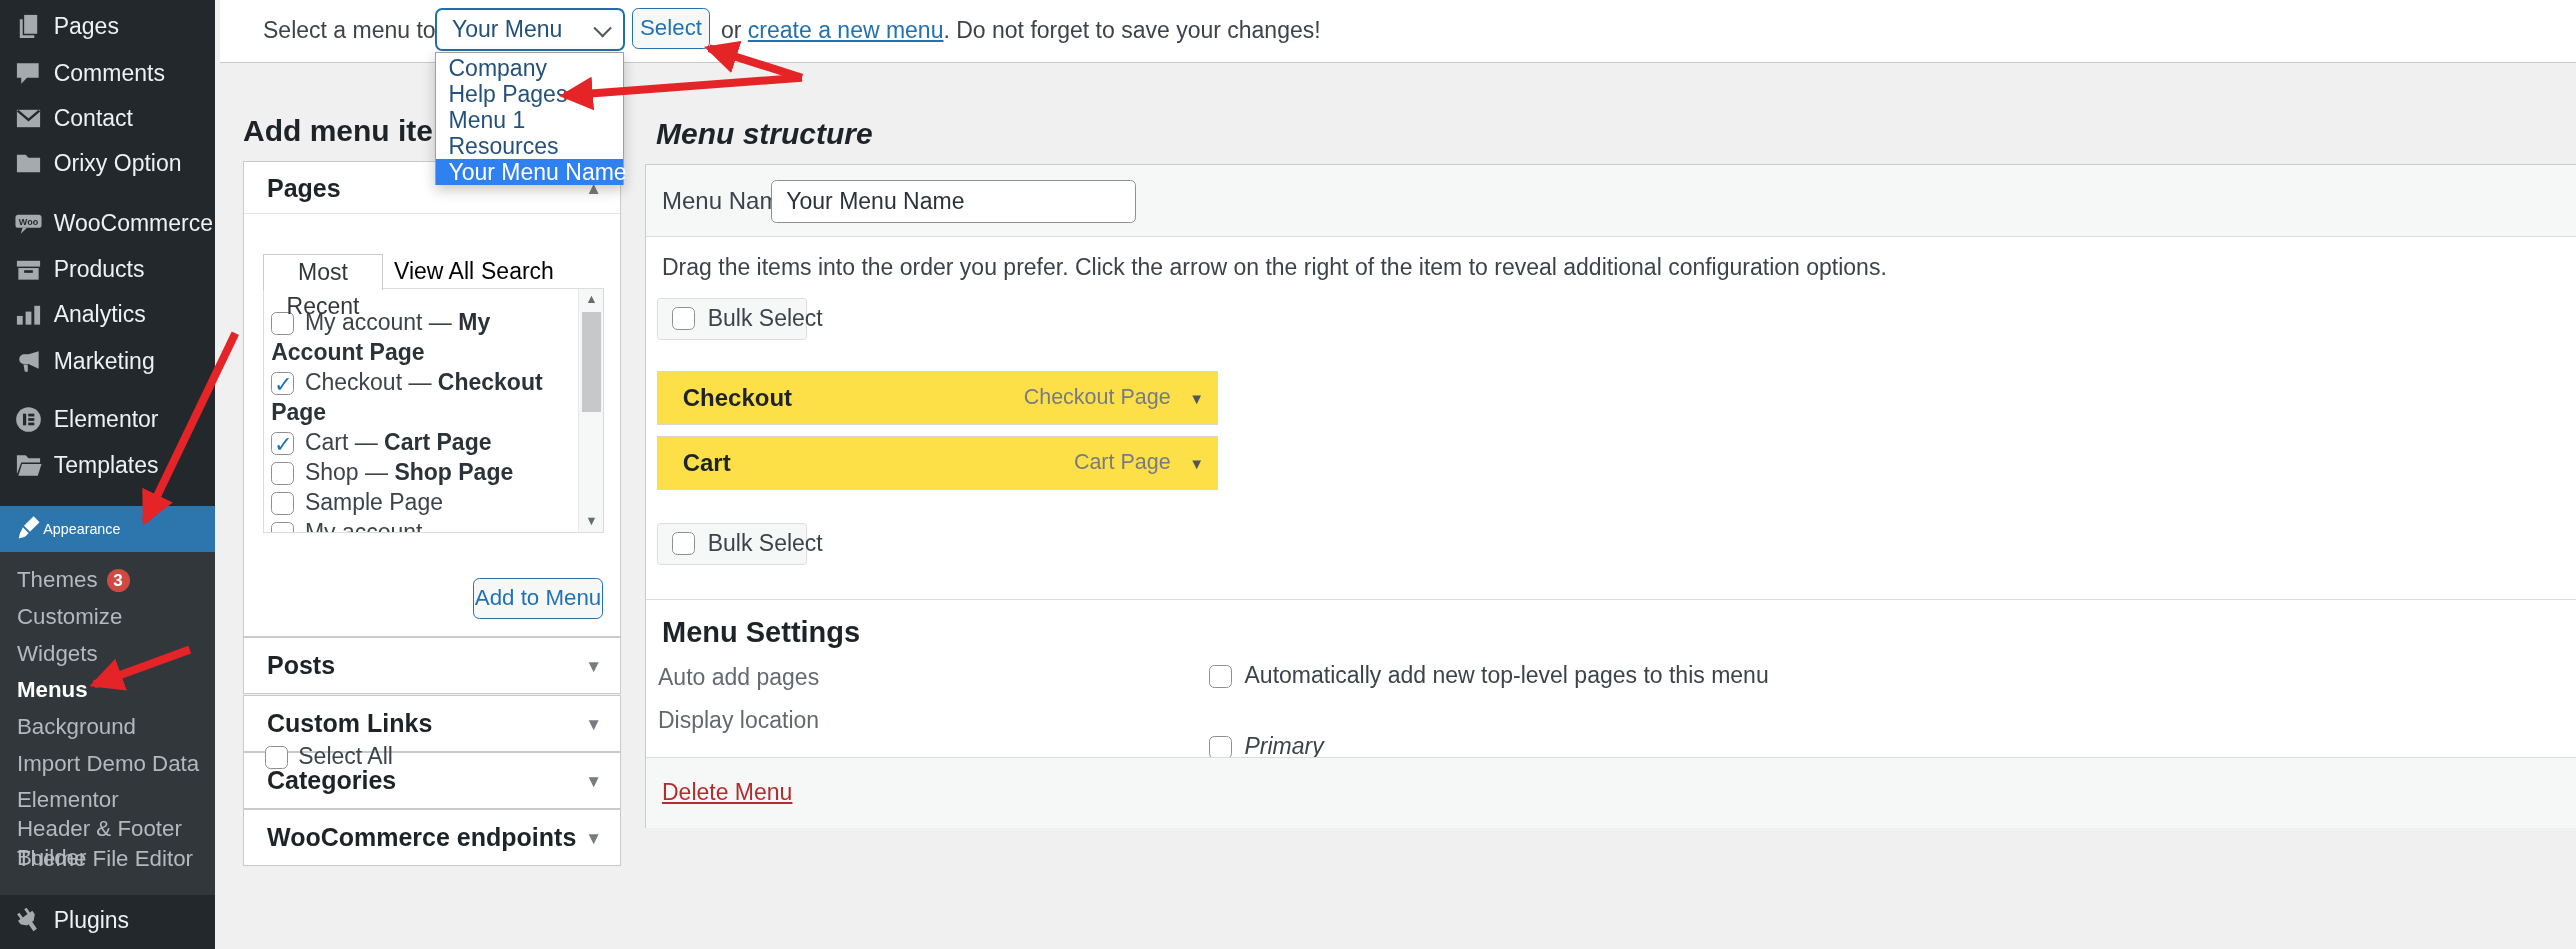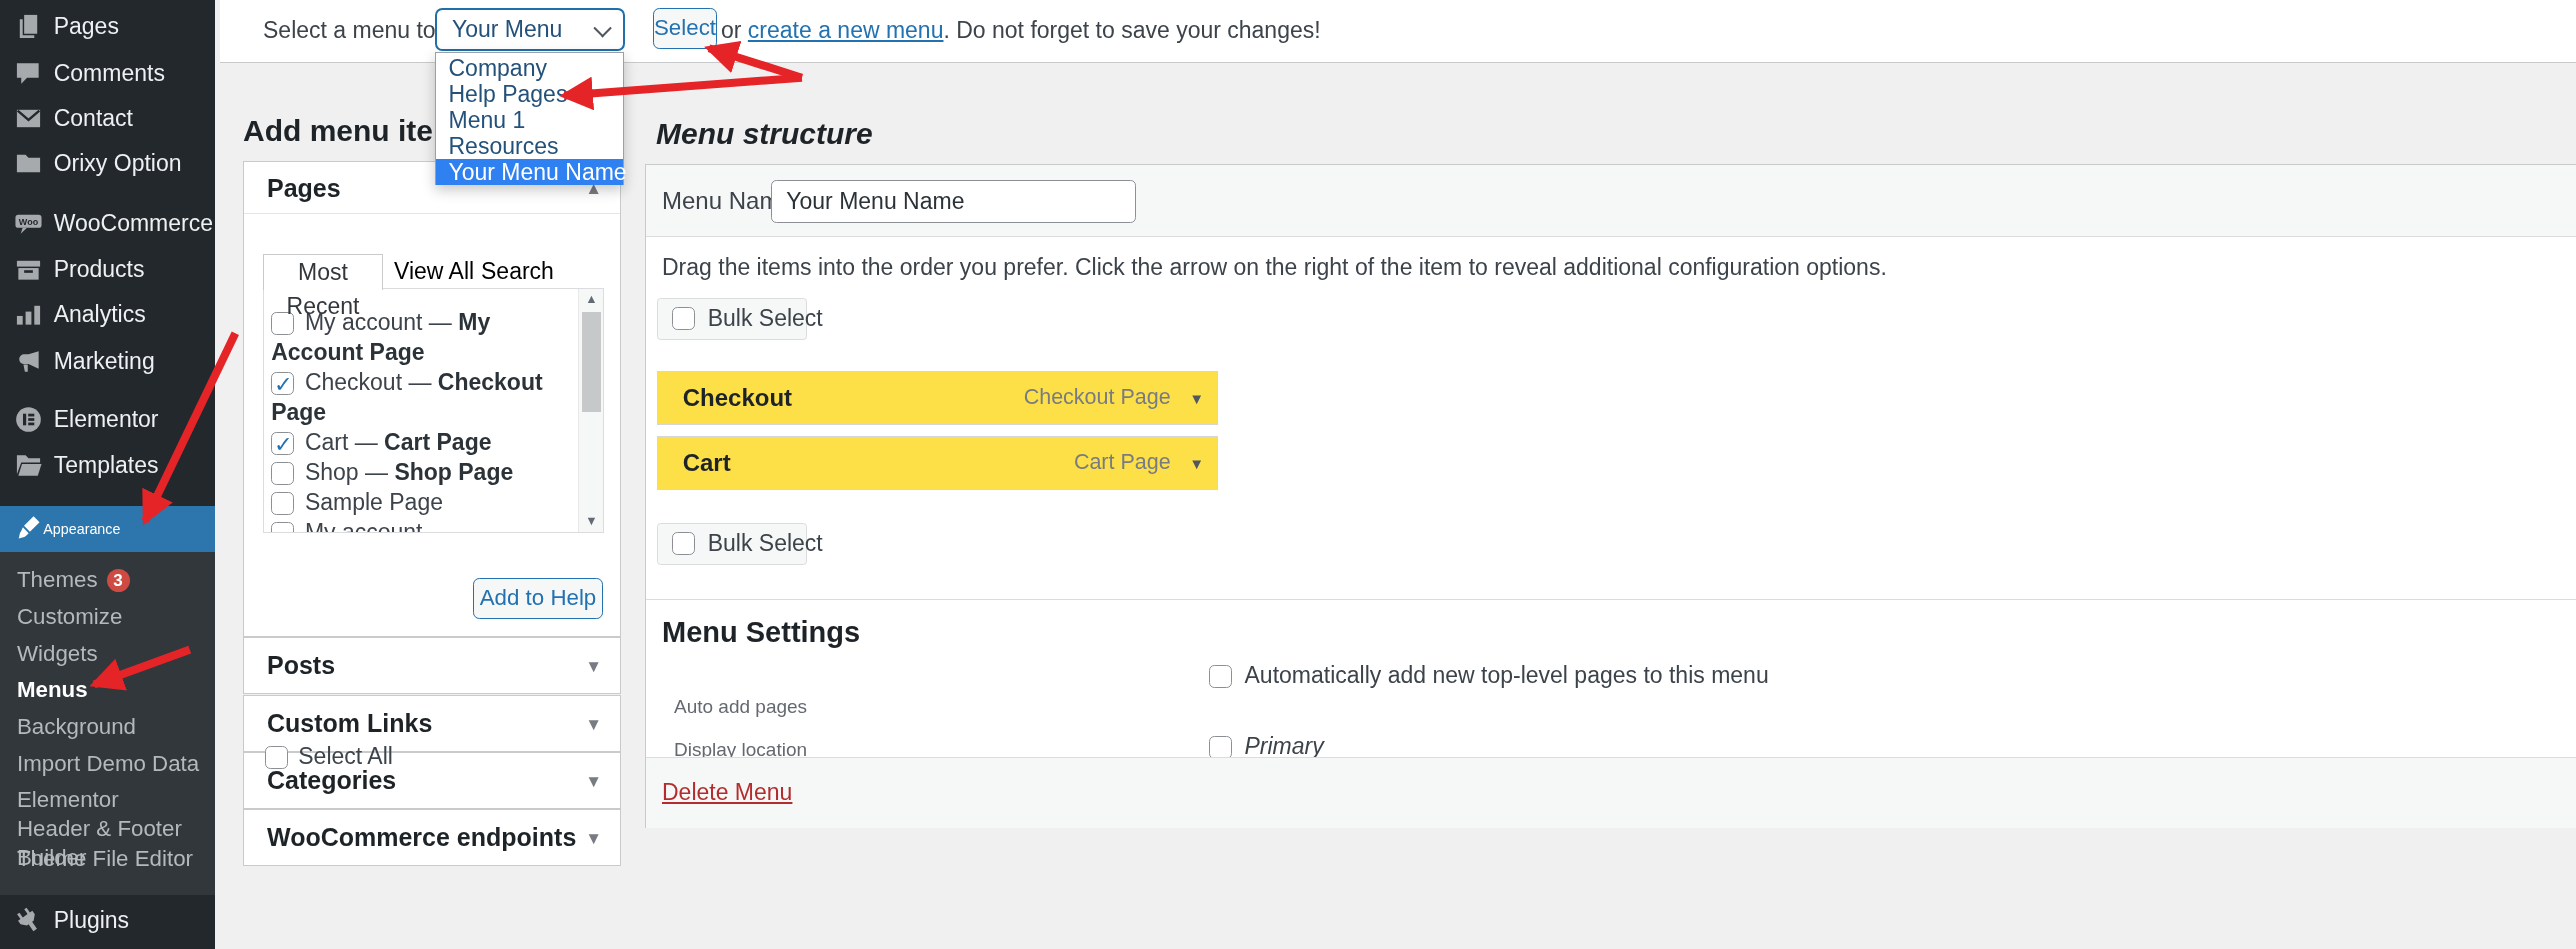--- a/index.html
+++ b/index.html
@@ -19,21 +19,21 @@
   .sub-item { position:absolute; left:0; width:215px; padding-left:17px; font-size:22.3px; color:#b4b9be; cursor:pointer; line-height:29px; }
   .sub-item.current { color:#ffffff; font-weight:bold; }
   .badge { display:inline-block; min-width:23px; height:23px; margin-left:9px; background:#d04a44; border-radius:11.6px; color:#fff; font-size:17px; font-weight:bold; text-align:center; line-height:23px; vertical-align:1.8px; }
 
   
   #topbar { position:absolute; left:220px; top:0; right:0; height:63px; background:#ffffff; border-bottom:1.8px solid #c8c9cb; z-index:4; }
   #topbar-label { position:absolute; left:43px; top:0; height:61px; line-height:61px; font-size:23px; color:#3c434a; }
   #menu-select { position:absolute; left:215px; top:8px; width:190px; height:43px; background:#fff; border:2.7px solid #1f6fa8; border-radius:7.2px; cursor:pointer; }
   #menu-select .sel-text { position:absolute; left:15px; top:0; height:38px; line-height:38px; font-size:23px; color:#24517a; }
   #menu-select .chev { position:absolute; right:14.3px; top:11.6px; width:12.5px; height:12.5px; border-left:2.7px solid #50575e; border-bottom:2.7px solid #50575e; transform:rotate(-45deg); }
-  #select-btn { position:absolute; left:433px; top:8px; width:64px; height:41px; background:#f6f7f7; border:1.8px solid #2271b1; border-radius:6.3px; color:#2271b1; font-size:22.3px; text-align:center; line-height:38px; cursor:pointer; }
+  #select-btn { position:absolute; left:412px; top:8px; width:78px; height:41px; background:#f6f7f7; border:1.8px solid #2271b1; border-radius:6.3px; color:#2271b1; font-size:22.3px; text-align:center; line-height:38px; cursor:pointer; }
   #topbar-after { position:absolute; left:501px; top:0; height:61px; line-height:61px; font-size:23px; color:#3c434a; white-space:nowrap; }
   #topbar-after a { color:#2271b1; text-decoration:underline; cursor:pointer; }
 
   
   #dropdown { position:absolute; left:435px; top:52px; width:189px; height:133px; background:#ffffff; border:0.9px solid #9aa0a5; box-shadow:0 4.5px 12.5px rgba(0,0,0,.22); z-index:30; padding-top:1.8px; }
   .dd-opt { height:26px; line-height:26px; padding-left:12.5px; font-size:23px; color:#24517a; cursor:pointer; white-space:nowrap; }
   .dd-opt.selected { background:#2f80f0; color:#ffffff; }
 
   
   .col-heading { position:absolute; font-size:30px; font-weight:600; color:#1d2327; z-index:2; }
@@ -68,21 +68,21 @@
   #drag-hint { position:absolute; left:16px; top:89px; font-size:23px; color:#3c434a; }
   .bulk-box { position:absolute; left:10.7px; width:150px; height:42px; background:#f6f7f7; border:1.8px solid #dcdcde; border-radius:3.6px; }
   .bulk-box .cb { position:absolute; left:14.3px; top:8px; }
   .bulk-box .bulk-label { position:absolute; left:50px; top:0; height:39px; line-height:39px; font-size:23px; color:#3c434a; white-space:nowrap; }
   .menu-item-bar { position:absolute; left:10.7px; width:561px; height:54px; background:#fde047; border:1.8px solid #d5d6d9; cursor:grab; }
   .mi-title { position:absolute; left:25px; top:0; height:51px; line-height:51px; font-size:24px; font-weight:bold; color:#1d2327; }
   .mi-type { position:absolute; right:46px; top:0; height:51px; line-height:51px; font-size:21.5px; color:#787c82; }
   .mi-caret { position:absolute; right:12.5px; top:0; height:51px; line-height:53px; font-size:15px; color:#50575e; cursor:pointer; }
   #settings-divider { position:absolute; left:0; right:0; top:434px; border-top:1.8px solid #dcdcde; }
   #menu-settings-heading { position:absolute; left:16px; top:451px; font-size:29px; font-weight:600; color:#1d2327; }
-  .set-label { position:absolute; left:28px; font-size:19px; color:#646970;margin-top:32px; }
+  .set-label { position:absolute; left:12px; font-size:23px; color:#646970; }
   .set-option { position:absolute; left:563px; font-size:23px; color:#3c434a; }
   .set-option .cb { margin-right:12.5px; }
   #structure-footer { position:absolute; left:0; right:0; top:592px; height:71px; background:#f6f7f7; border-top:1.8px solid #dcdcde; }
   #delete-menu { position:absolute; left:16px; top:0; height:68px; line-height:68px; font-size:23px; color:#b32d2e; text-decoration:underline; cursor:pointer; }
 
   
   #arrows { position:absolute; left:0; top:0; width:2576px; height:949px; z-index:60; pointer-events:none; }
 </style>
 </head>
 <body>
@@ -268,21 +268,21 @@
 
       </div>
       <div id="plist-scroll">
         <div class="scroll-arrow" style="top:0;">▲</div>
         <div id="plist-thumb"></div>
         <div class="scroll-arrow" style="bottom:0;">▼</div>
       </div>
     </div>
 
     <label id="select-all-row"><span class="cb"></span><span>Select All</span></label>
-    <div id="add-to-menu-btn">Add to Help</div>
+    <div id="add-to-menu-btn">Add to Menu</div>
   </div>
 
   <div class="accordion" style="top:637px;">
     <span class="acc-title">Posts</span>
       <span class="acc-caret" style="line-height:57px">▼</span>
   </div>
   <div class="accordion" style="top:695px;">
     <span class="acc-title">Custom Links</span>
       <span class="acc-caret" style="line-height:57px">▼</span>
   </div>

